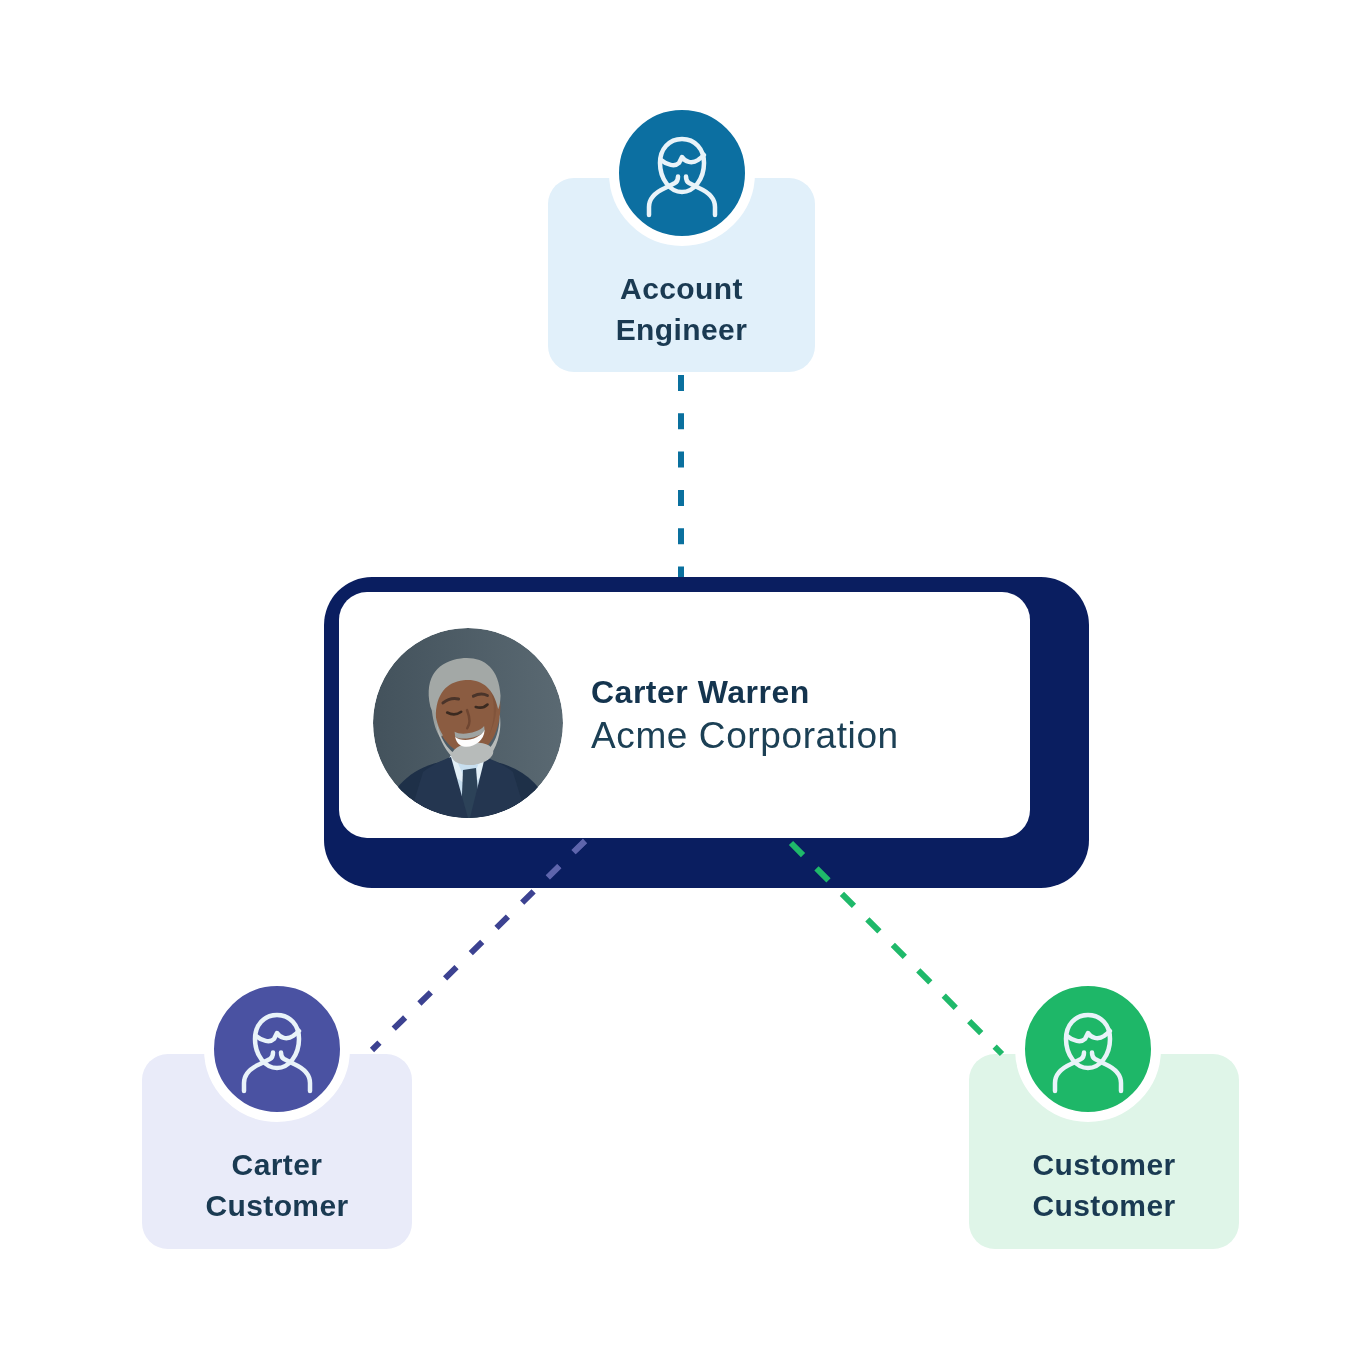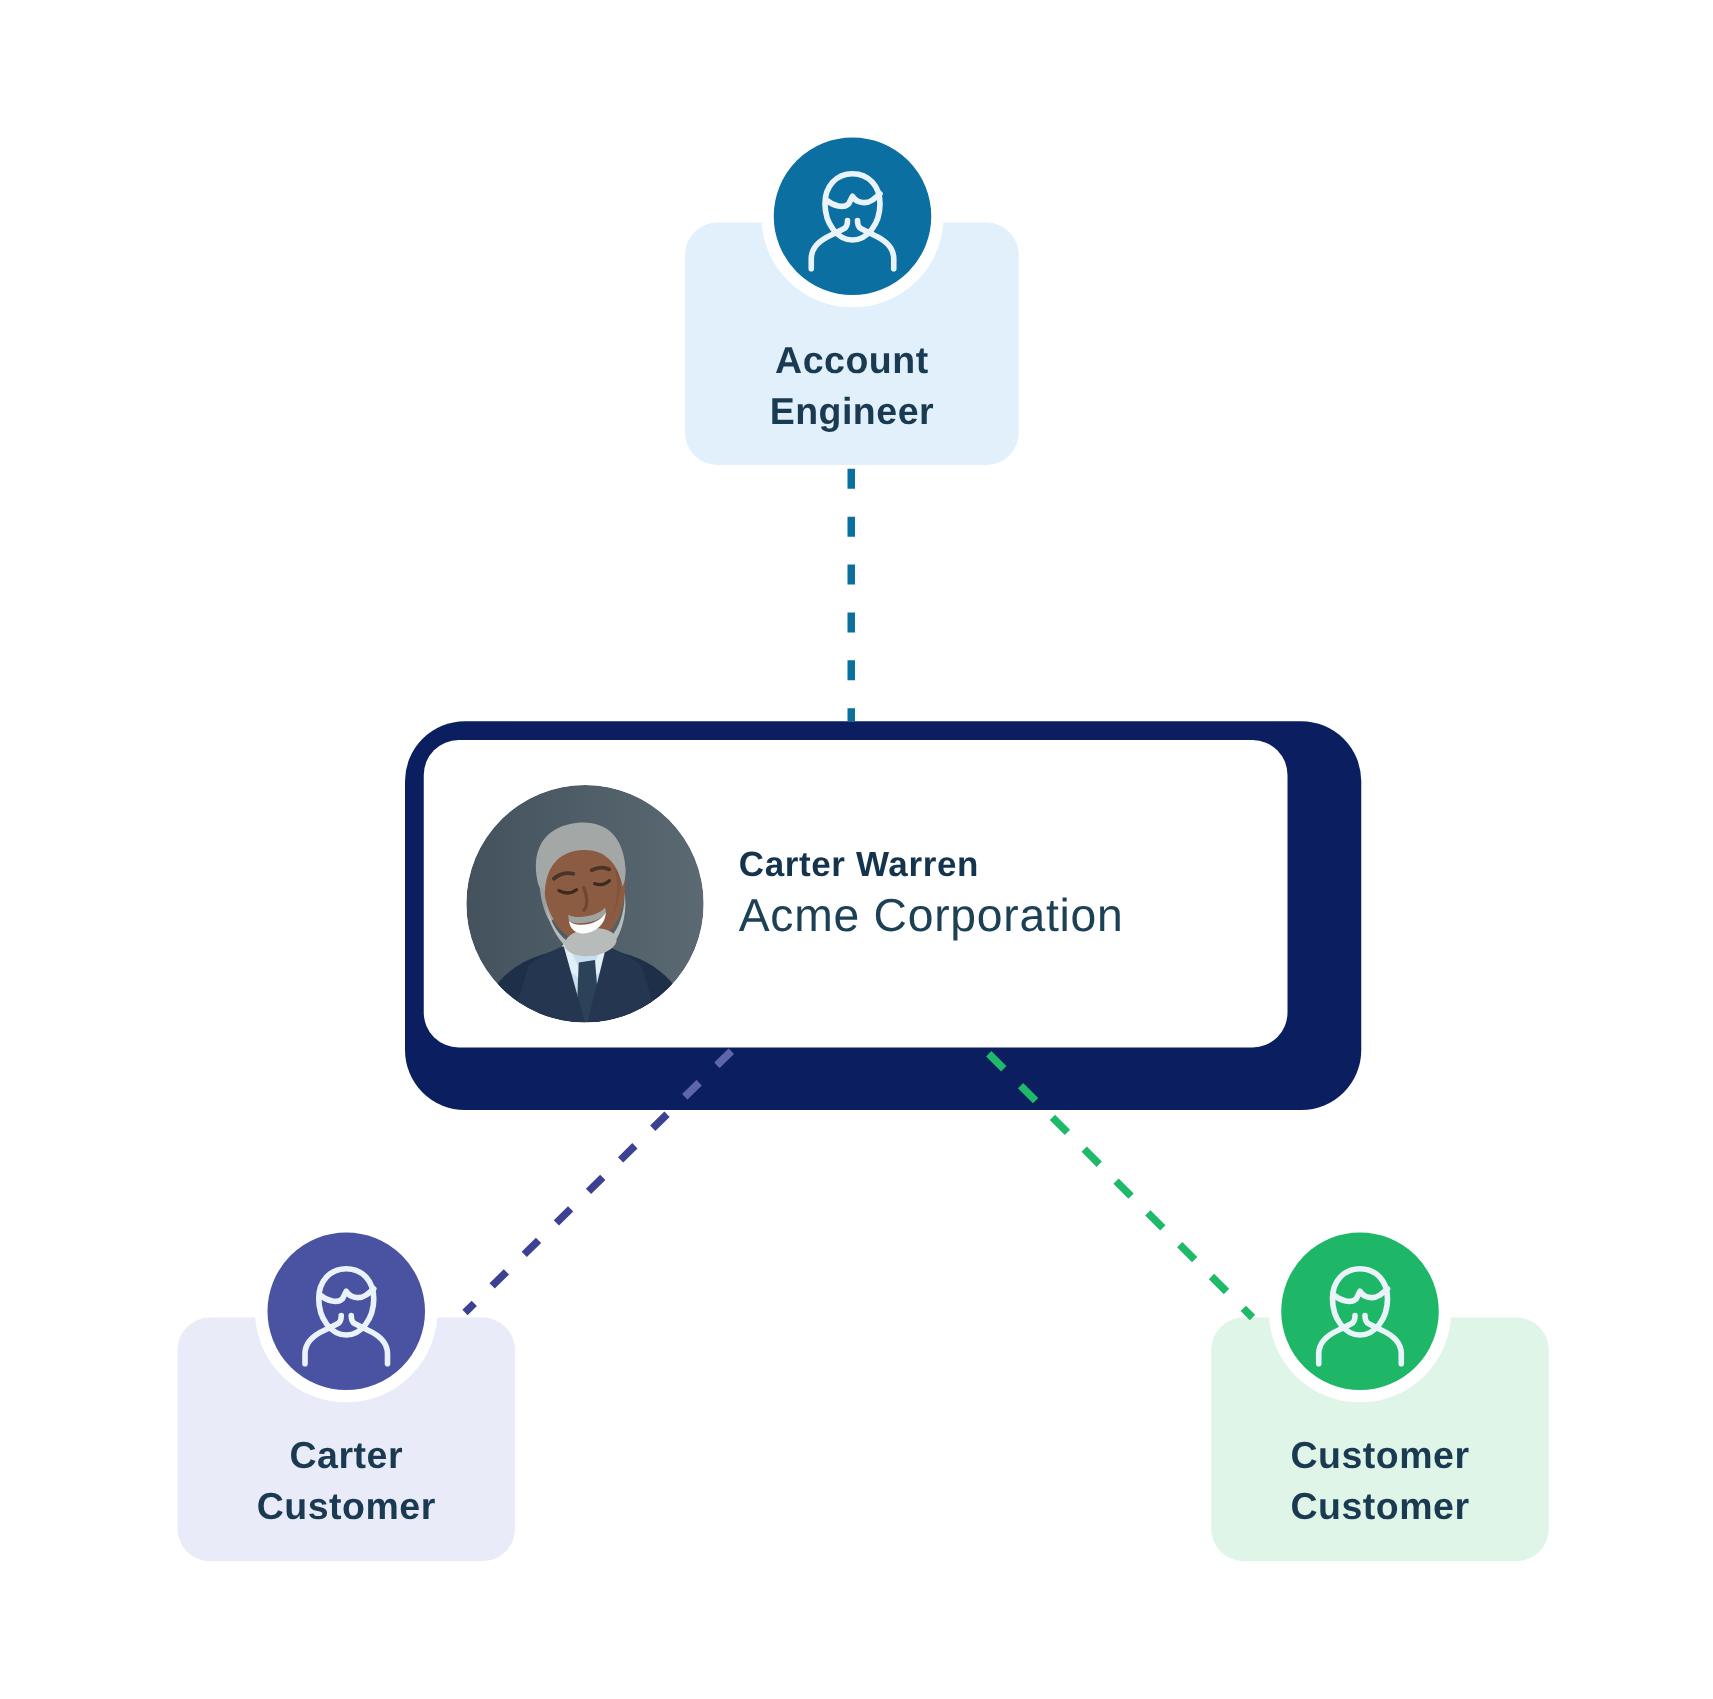--- a/index.html
+++ b/index.html
@@ -37,21 +37,21 @@
     position:absolute;left:15px;top:15px;width:691px;height:246px;
     background:#FFFFFF;border-radius:28px;
     display:flex;align-items:center;box-sizing:border-box;padding-left:34px;
   }
   .customer-photo{
     width:190px;height:190px;border-radius:50%;flex:0 0 auto;
     margin-top:16px;
   }
   .customer-text{margin-left:28px;}
   .customer-name{
-    font-size:28px;font-weight:700;color:#14344E;letter-spacing:0.5px;
+    font-size:32px;font-weight:700;color:#14344E;letter-spacing:0.5px;
   }
   .customer-company{
     font-size:37px;font-weight:400;color:#1C4055;letter-spacing:0.6px;margin-top:4px;
   }
 </style>
 </head>
 <body>
 
 <div class="stage">
 

